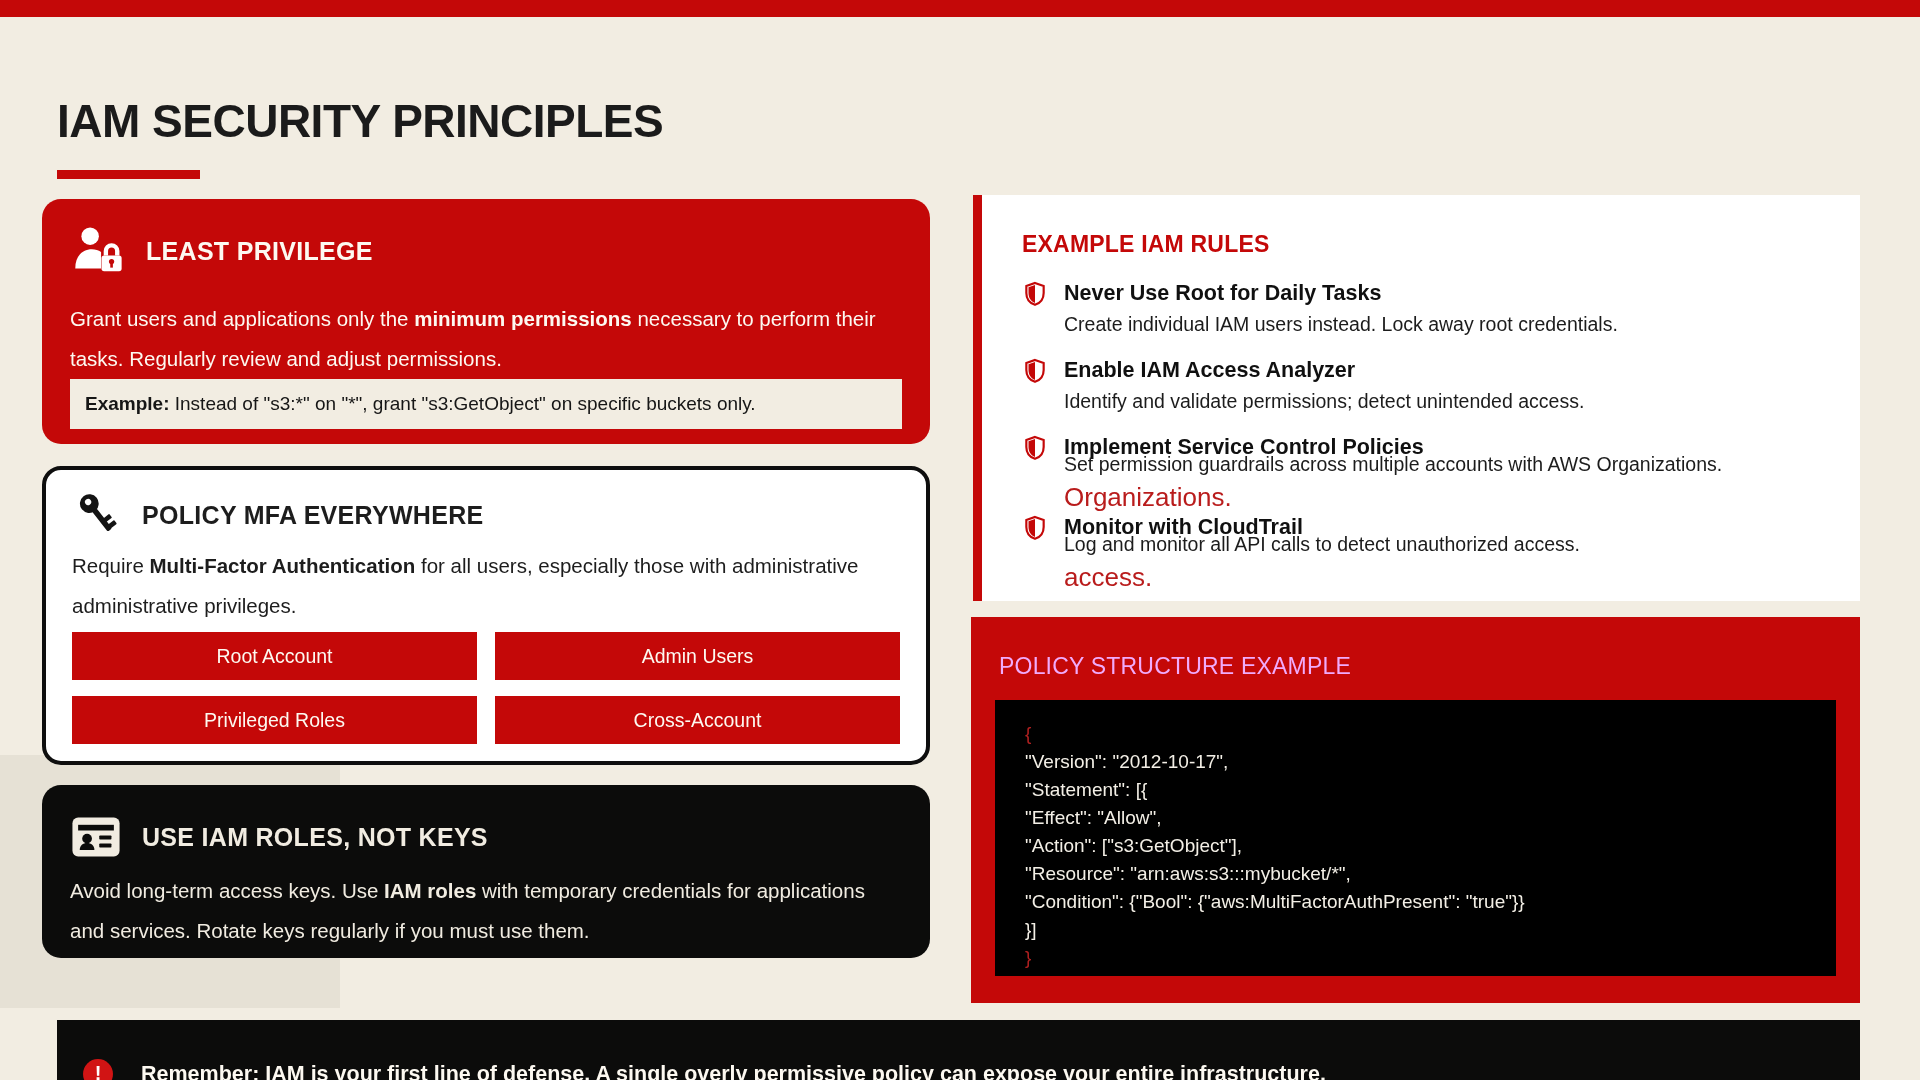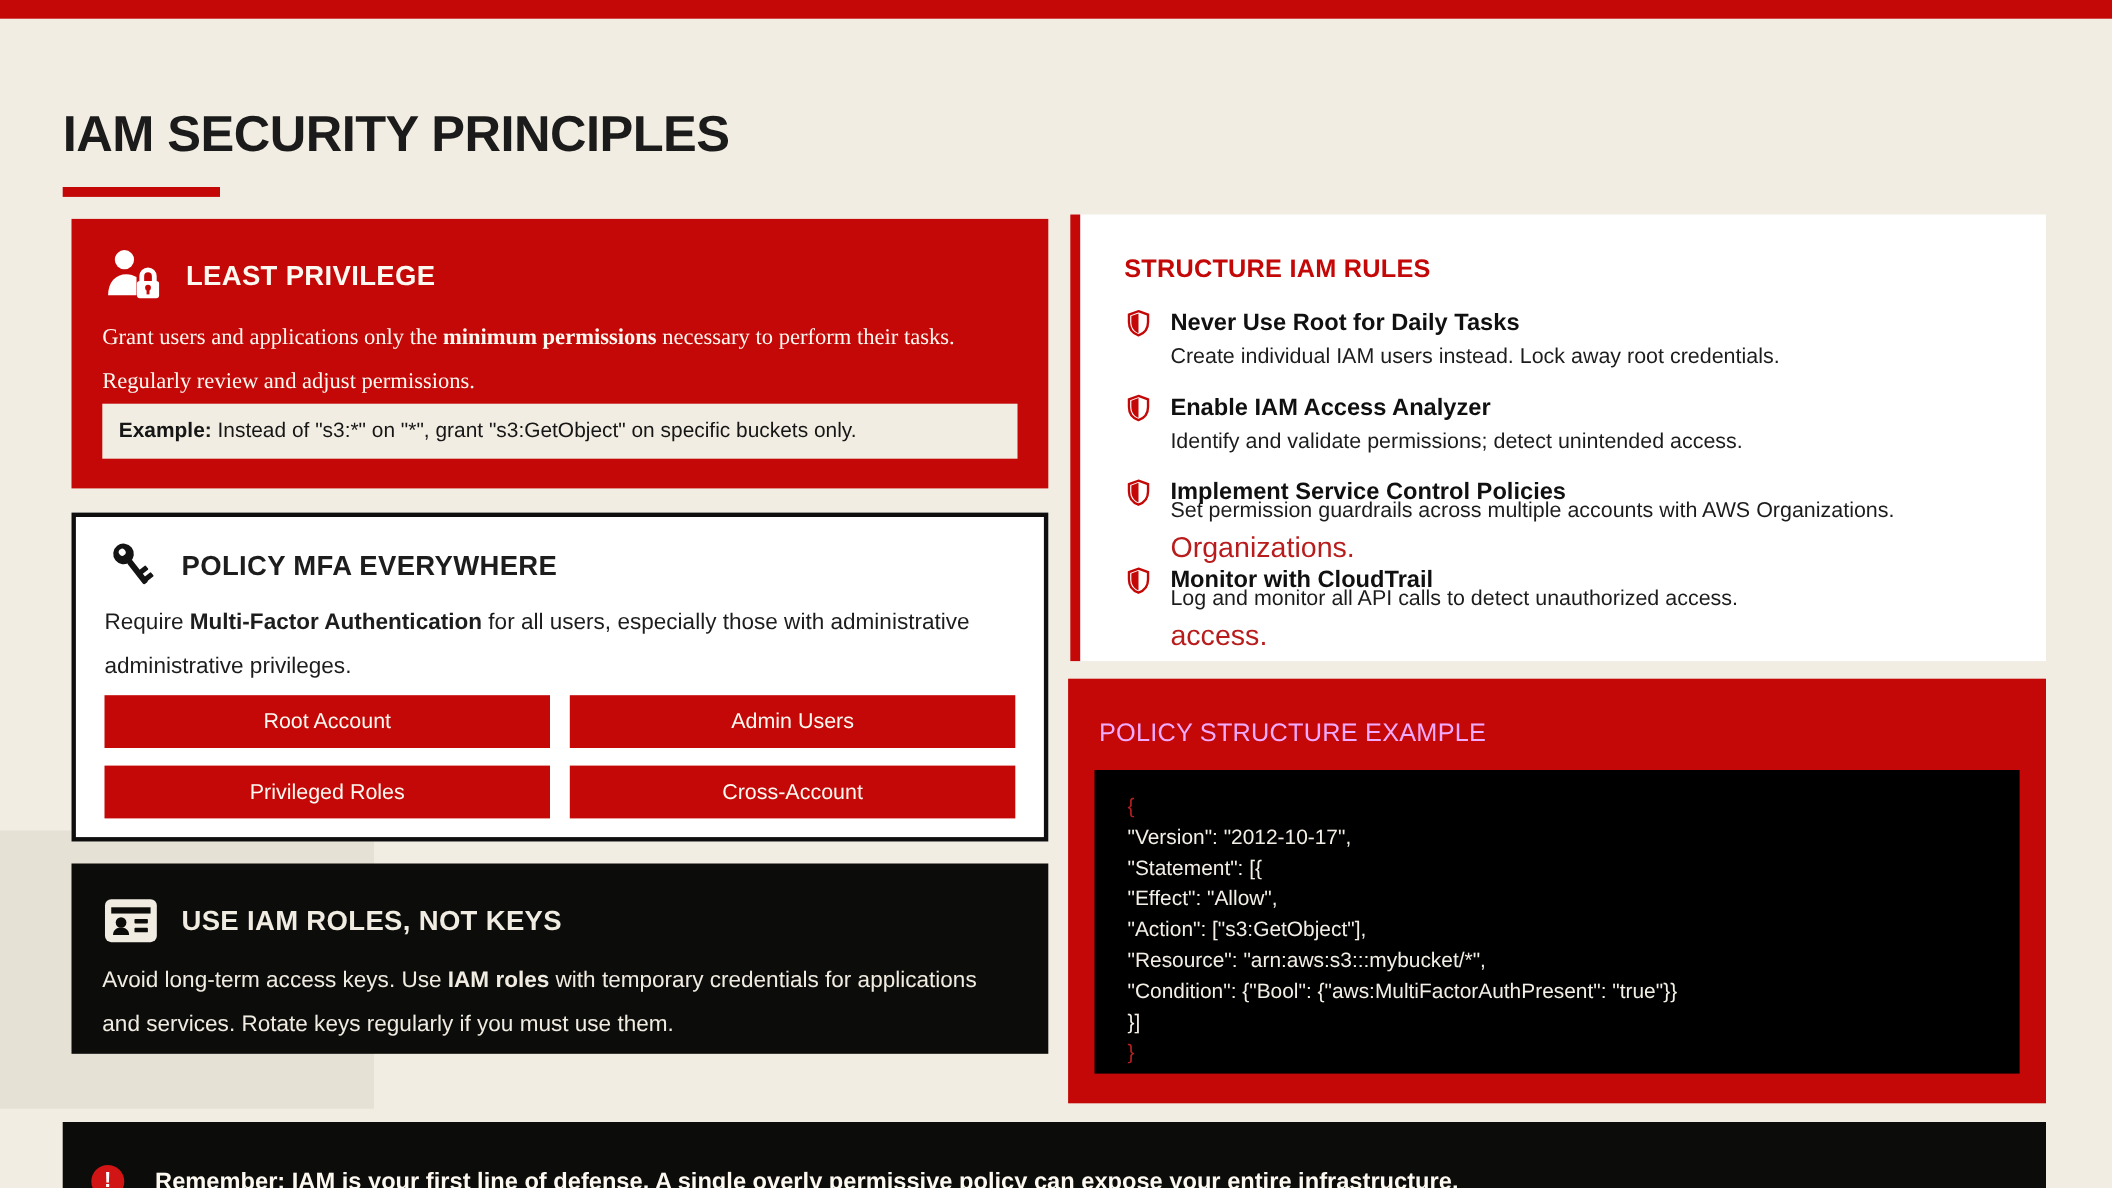--- a/index.html
+++ b/index.html
@@ -12,28 +12,28 @@
   *{margin:0;padding:0;box-sizing:border-box;}
   body{background:#888;font-family:"Liberation Sans",sans-serif;}
   .page{position:relative;width:1920px;height:1080px;background:var(--cream);overflow:hidden;padding-left:24px;}
 
   .topbar{position:absolute;left:0;top:0;width:1920px;height:17px;background:var(--red);}
   .bg-shade{position:absolute;left:0;top:755px;width:340px;height:253px;background:var(--cream-shade);}
 
   .title{position:absolute;left:57px;top:94px;font-size:46px;font-weight:bold;color:var(--ink);letter-spacing:-0.5px;}
   .title-rule{position:absolute;left:57px;top:170px;width:143px;height:9px;background:var(--red);}
 
-  .card{position:absolute;left:65px;width:888px;}
+  .card{position:absolute;left:42px;width:888px;border-radius:19px;}
   .card-header{display:flex;align-items:center;gap:20px;}
   .card-header h2{font-size:25px;font-weight:bold;letter-spacing:0.3px;}
   .icon{display:inline-flex;flex:0 0 auto;}
 
   
   .card-lp{top:199px;height:245px;background:var(--red);color:#fdf9f1;padding:24px 28px;}
-  .card-lp .para{margin-top:8px;font-size:20.5px;line-height:40px;max-width:830px;font-family:Liberation Serif, serif;}
+  .card-lp .para{margin-top:20px;font-size:20.5px;line-height:40px;max-width:830px;}
   .example-box{margin-top:0;background:var(--cream);color:#161616;font-size:19px;height:50px;display:flex;align-items:center;padding:0 15px;}
 
   
   .card-mfa{top:466px;height:299px;background:#ffffff;border:4px solid #0e0e0e;color:#1d1d1d;padding:20px 26px 17px 26px;}
   .card-mfa .para{margin-top:6px;font-size:20.5px;line-height:40px;}
   .mfa-grid{margin-top:6px;display:grid;grid-template-columns:1fr 1fr;gap:16px 18px;}
   .mfa-btn{height:48px;background:var(--red);color:#fdf9f1;font-size:19.5px;font-weight:normal;display:flex;align-items:center;justify-content:center;}
 
   
   .card-roles{top:785px;height:173px;background:var(--dark);color:#f1ece1;padding:26px 28px 9px 28px;}
@@ -129,21 +129,21 @@
           <rect x="36" y="30" width="15" height="5" rx="1" fill="#0c0c0b"></rect>
           <rect x="36" y="40" width="15" height="5" rx="1" fill="#0c0c0b"></rect>
         </svg>
       </span>
       <h2>USE IAM ROLES, NOT KEYS</h2>
     </div>
     <p class="para"><span>Avoid long-term access keys. Use </span><b>IAM roles</b><span> with temporary credentials for applications and services. Rotate keys regularly if you must use them.</span></p>
   </section>
 
   <aside class="rules-panel">
-    <h3>STRUCTURE IAM RULES</h3>
+    <h3>EXAMPLE IAM RULES</h3>
     <div class="rules-list">
 
       <div class="rule">
         <span class="shield">
           <svg width="26" height="26" viewBox="0 0 24 24">
             <path d="M12 1.8 L20 4.7 V11 c0 5.6-3.3 9.4-8 11 C7.3 20.4 4 16.6 4 11 V4.7 Z" fill="none" stroke="#c40808" stroke-width="2"></path>
             <path d="M12 3.6 L6 5.8 V11 c0 4.6 2.4 7.7 6 9.2 Z" fill="#c40808"></path>
           </svg>
         </span>
         <div class="rule-head">Never Use Root for Daily Tasks</div>

